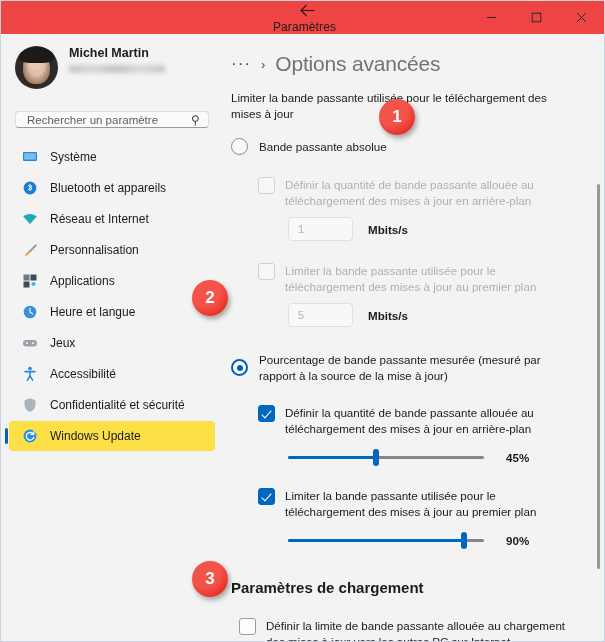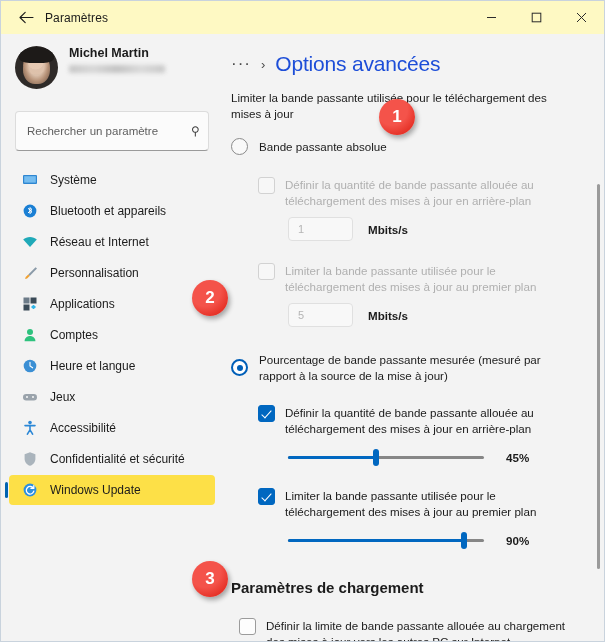--- a/index.html
+++ b/index.html
@@ -13,24 +13,25 @@
     position: relative;
     width: 605px; height: 642px;
     background: #f3f3f3;
     border: 1px solid #c9d3dd;
     overflow: hidden;
   }
 
   
   .titlebar {
     height: 33px;
-    background: #fef9c3;
+    background: #ef4444;
     display: flex;
     align-items: center;
     position: relative;
+    flex-direction: column;
   }
   .back-btn {
     width: 30px; height: 26px;
     margin-left: 10px;
     display: flex; align-items: center; justify-content: center;
     border-radius: 4px;
     color: #1b1b1b;
   }
   .win-title {
     font-size: 12px; color: #1b1b1b;
@@ -88,21 +89,21 @@
   .pmail {
     margin-left: 11px; margin-top: 4px;
     width: 96px; height: 8px;
     background: linear-gradient(90deg,#c6c6c6,#d7d7d7,#c2c2c2,#d9d9d9,#c8c8c8);
     filter: blur(2.2px); border-radius: 2px;
   }
   .profile-txt { display: flex; flex-direction: column; }
 
   .searchbox {
     margin: 14px 14px 0 14px;
-    height: 40px;
+    height: 17px;
     background: #fbfbfb;
     border: 1px solid #dcdcdc;
     border-bottom-color: #9a9a9a;
     border-radius: 4px;
     display: flex; align-items: center;
     padding: 0 8px 0 11px;
   }
   .searchbox input {
     border: 0; outline: 0; background: transparent;
     font-family: "Liberation Sans", sans-serif;
@@ -134,21 +135,21 @@
   
   .content {
     flex: 1; background: #f3f3f3;
     padding: 18px 0 0 0;
     position: relative; overflow: hidden;
   }
   .inner { padding: 0 26px 0 8px; }
   .crumbs { display: flex; align-items: center; gap: 10px; }
   .dots { font-size: 17px; color: #4a4a4a; letter-spacing: 1px; line-height: 10px; }
   .chev { font-size: 13px; color: #4a4a4a; }
-  .h1 { font-size: 21px; color: #1d4ed8; letter-spacing: -.2px; }
+  .h1 { font-size: 21px; color: #737373; letter-spacing: -.2px; }
   .subtitle { font-size: 11.6px; color: #1b1b1b; margin-top: 14px; line-height: 16px; }
 
   .opt-row { display: flex; align-items: center; margin-top: 16px; }
   .radio {
     width: 17px; height: 17px; border-radius: 50%;
     border: 1.5px solid #8a8a8a; background: #f9f9f9;
     flex: 0 0 17px; margin-top: 0px;
   }
   .radio.checked {
     border: 2px solid #005fb8; background: #fff;
@@ -324,29 +325,20 @@
             <svg width="16" height="16" viewBox="0 0 16 16">
                 <rect x="1.5" y="1.5" width="6" height="6" fill="#6c7b88"></rect>
                 <rect x="8.5" y="1.5" width="6" height="6" fill="#3a4a57"></rect>
                 <rect x="1.5" y="8.5" width="6" height="6" fill="#3a4a57"></rect>
                 <path d="M11.5 9v4M9.5 11h4" stroke="#2fb5e8" stroke-width="1.8"></path>
               </svg>
           </span>
           <span class="nav-label">Applications</span>
         </div>
 
-        <div class="nav-item">
-          <span class="nav-ico">
-            <svg width="16" height="16" viewBox="0 0 16 16">
-                <circle cx="8" cy="5" r="3" fill="#2ec27e"></circle>
-                <path d="M2.6 14.2c0-3 2.4-5.2 5.4-5.2s5.4 2.2 5.4 5.2z" fill="#2ec27e"></path>
-              </svg>
-          </span>
-          <span class="nav-label">Comptes</span>
-        </div>
 
         <div class="nav-item">
           <span class="nav-ico">
             <svg width="16" height="16" viewBox="0 0 16 16">
                 <circle cx="8" cy="8" r="6.3" fill="#3b8fd4"></circle>
                 <path d="M8 4.2V8l2.6 1.8" stroke="#fff" stroke-width="1.1" fill="none" stroke-linecap="round"></path>
               </svg>
           </span>
           <span class="nav-label">Heure et langue</span>
         </div>

